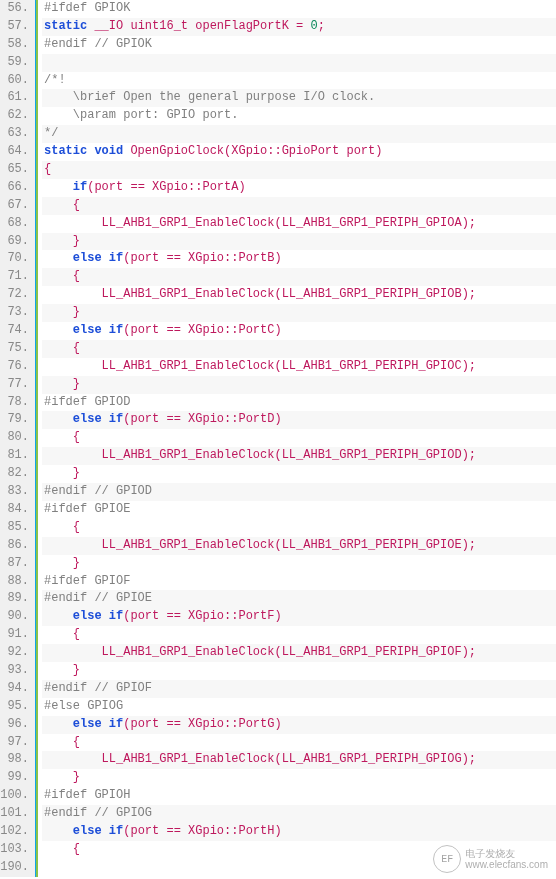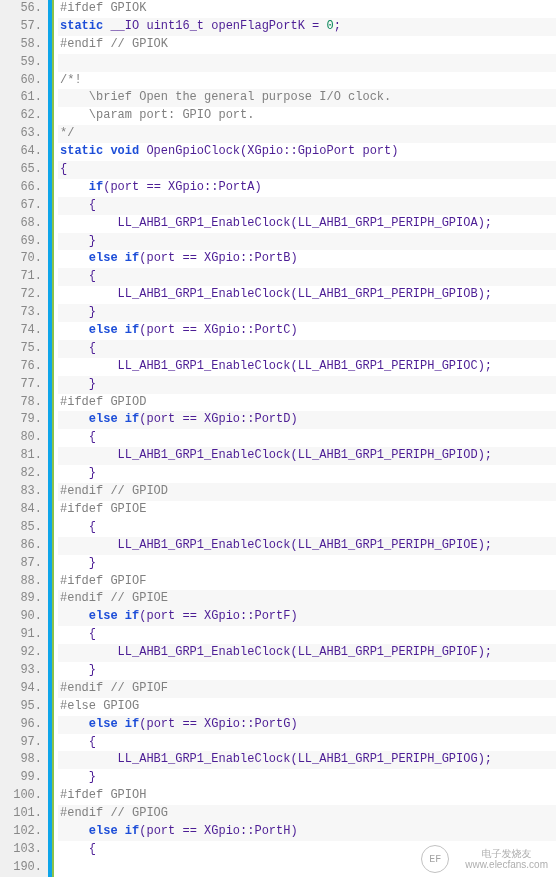--- a/index.html
+++ b/index.html
@@ -11,26 +11,26 @@
     height: 879px;
     overflow: hidden;
     position: relative;
   }
   .code-container {
     display: flex;
     width: 100%;
   }
   .gutter {
     background: #f0f0f0;
-    border-right: 4px solid #0ea5e9;
+    border-right: 1px solid #0ea5e9;
     text-align: right;
     padding-right: 6px;
     color: #888;
     user-select: none;
-    width: 52px;
+    width: 36px;
     flex-shrink: 0;
   }
   .gutter div {
     height: 17.9px;
     line-height: 17.9px;
   }
   .code {
     flex: 1;
     border-left: 2px solid #8bc34a;
     padding-left: 4px;
@@ -41,43 +41,43 @@
     white-space: pre;
     padding-left: 2px;
   }
   .line.odd {
     background: #f7f7f7;
   }
   .kw { color: #1d4ed8; font-weight: bold; }
   .pp { color: #808080; }
   .cm { color: #808080; }
   .num { color: #09885a; }
-  .id { color: #4c1d95; }
+  .id { color: #be185d; }
   .watermark {
     position: absolute;
     right: 8px;
     bottom: 6px;
     opacity: 0.6;
     display: flex;
     align-items: center;
-    gap: 16px;
+    gap: 4px;
   }
   .watermark .logo-circle {
     width: 28px; height: 28px;
     border: 1px solid #999;
     border-radius: 50%;
     display:flex; align-items:center; justify-content:center;
     font-size: 10px; color:#666;
   }
   .watermark .wm-text {
     font-family: sans-serif;
     font-size: 10px;
     color: #777;
     line-height: 1.1;
-    text-align: center;
+    text-align: left;
   }
 </style>
 </head>
 <body>
 
 <div class="code-container">
   <div class="gutter" id="gutter">
       <div>56.</div>
       <div>57.</div>
       <div>58.</div>

